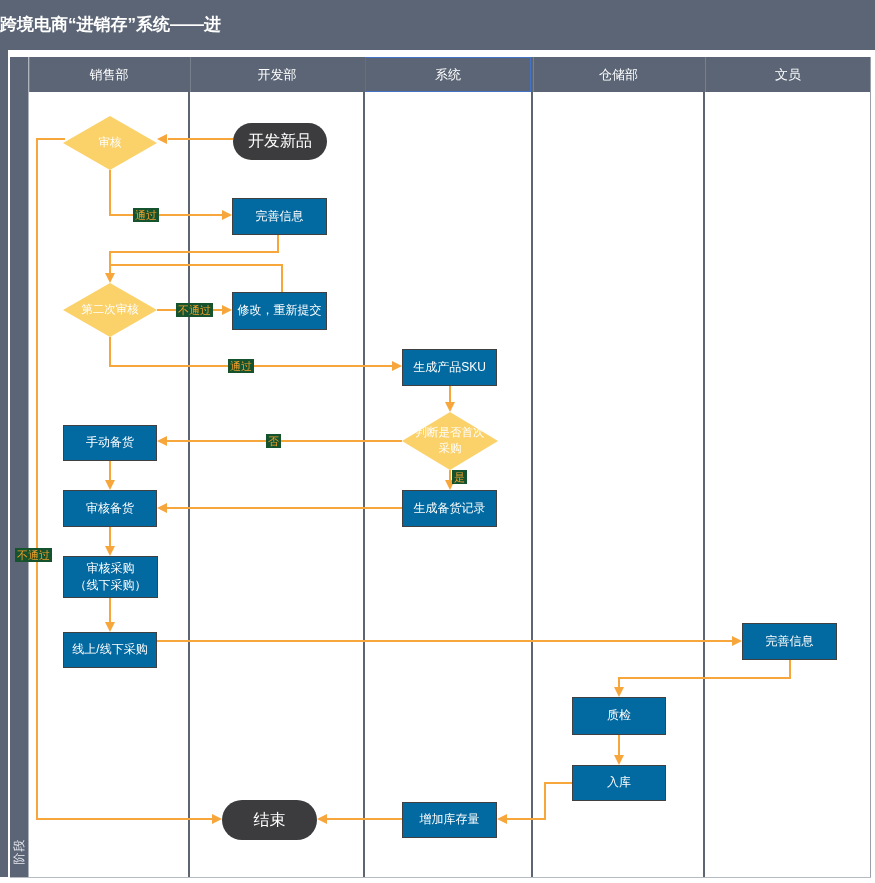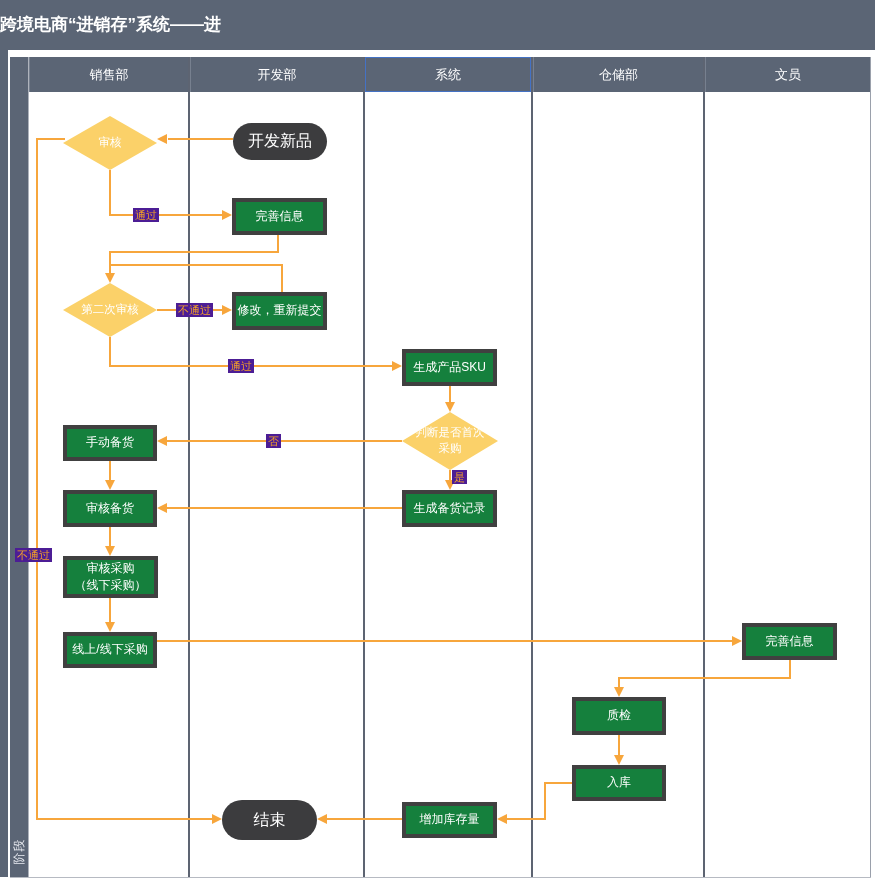--- a/index.html
+++ b/index.html
@@ -18,36 +18,36 @@
   
   .lane-col{position:absolute;top:57px;height:820px;border-right:2px solid #5d6472;box-sizing:border-box;background:transparent;}
   .lane-col.first{border-left:1px solid #aeb3bc;}
   .lane-col.last{border-right:1px solid #9aa0ab;}
   .lane-hdr{position:absolute;left:0;top:0;width:100%;height:35px;background:#5b6575;color:#fff;
     font-size:13px;display:flex;align-items:center;justify-content:center;box-sizing:border-box;
     border-left:1px solid #77808f;}
   .lane-hdr.selected{border:1px solid #4472c4;}
 
   
-  .task{position:absolute;background:#15803d;border:4px solid #404040;color:#fff;font-size:12px;
+  .task{position:absolute;background:#0369a1;border:1px solid #404040;color:#fff;font-size:12px;
     display:flex;flex-direction:column;align-items:center;justify-content:center;text-align:center;
     box-sizing:border-box;line-height:1.45;z-index:5;}
   .terminator{position:absolute;background:#3c3c3e;border-radius:20px;color:#fff;font-size:16px;
     display:flex;align-items:center;justify-content:center;z-index:5;}
   .decision{position:absolute;background:#fbd169;color:#fff;font-size:11.5px;display:flex;
     flex-direction:column;align-items:center;justify-content:center;text-align:center;line-height:1.35;
     clip-path:polygon(50% 0,100% 50%,50% 100%,0 50%);z-index:5;}
 
   
   .ln{position:absolute;background:#f7a63c;z-index:3;}
   .arr{position:absolute;width:0;height:0;z-index:4;}
   .arr.r{border-top:5px solid transparent;border-bottom:5px solid transparent;border-left:10px solid #f7a63c;}
   .arr.l{border-top:5px solid transparent;border-bottom:5px solid transparent;border-right:10px solid #f7a63c;}
   .arr.d{border-left:5px solid transparent;border-right:5px solid transparent;border-top:10px solid #f7a63c;}
-  .elabel{position:absolute;color:#ee9d2b;font-size:11px;line-height:14px;background:#4c1d95;
+  .elabel{position:absolute;color:#ee9d2b;font-size:11px;line-height:14px;background:#14532d;
     padding:0 2px;z-index:6;white-space:nowrap;text-align:center;}
 </style>
 </head>
 <body>
 
 <div id="canvas">
 
   <div class="titlebar">
     <span>跨境电商“进销存”系统——进</span>
   </div>

